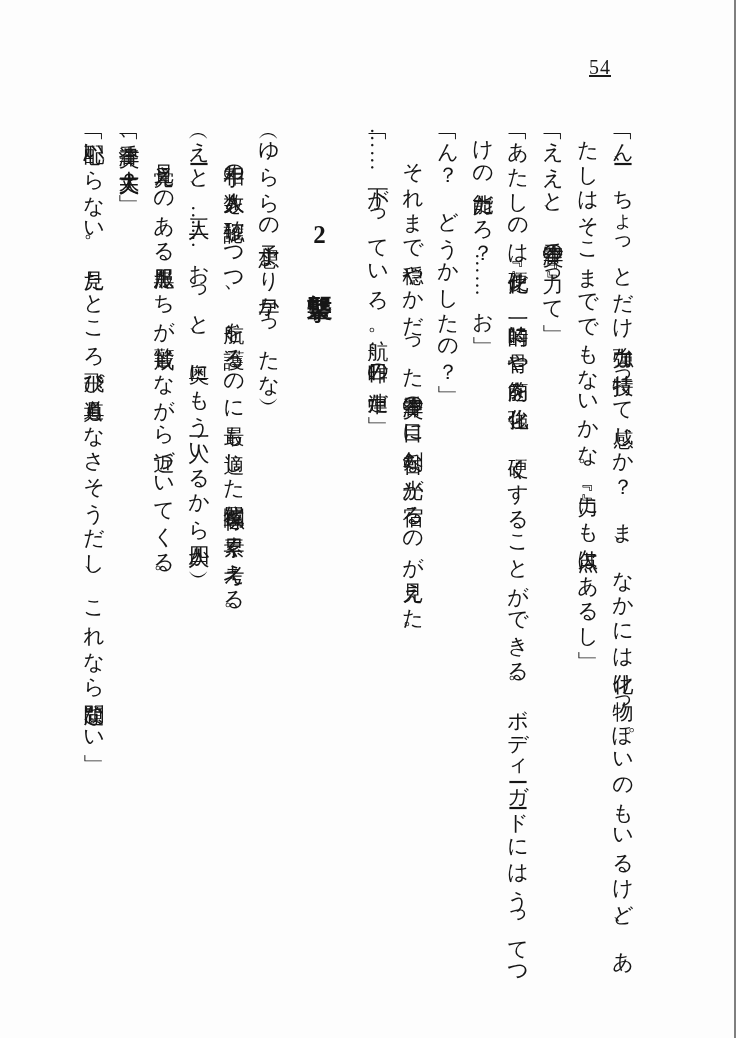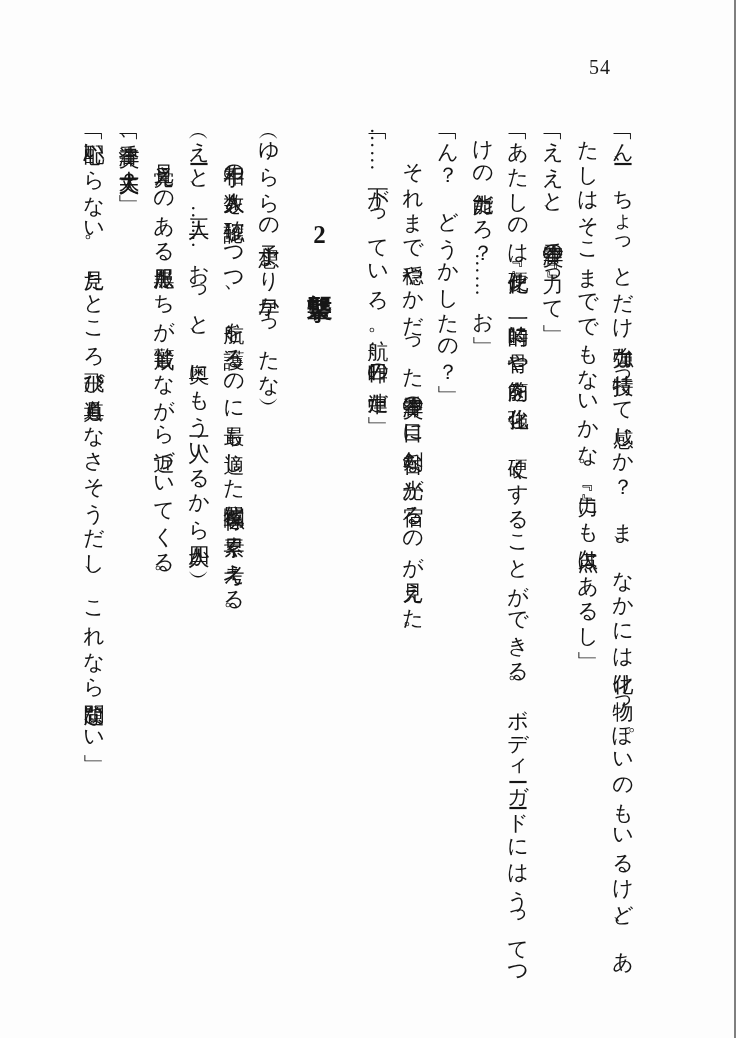--- a/index.html
+++ b/index.html
@@ -28,20 +28,21 @@
     width: 2px;
     background: #7f7f7f;
   }
   .page-number {
     position: absolute;
     top: 56px;
     left: 589px;
     font-size: 20px;
     letter-spacing: 1px;
     color: #1b1b1b;
+    text-decoration: underline;
   }
   .vtext {
     position: absolute;
     top: 126px;
     right: 96px;
     height: 856px;
     writing-mode: vertical-rl;
     -webkit-writing-mode: vertical-rl;
     text-orientation: mixed;
     font-size: 21px;

